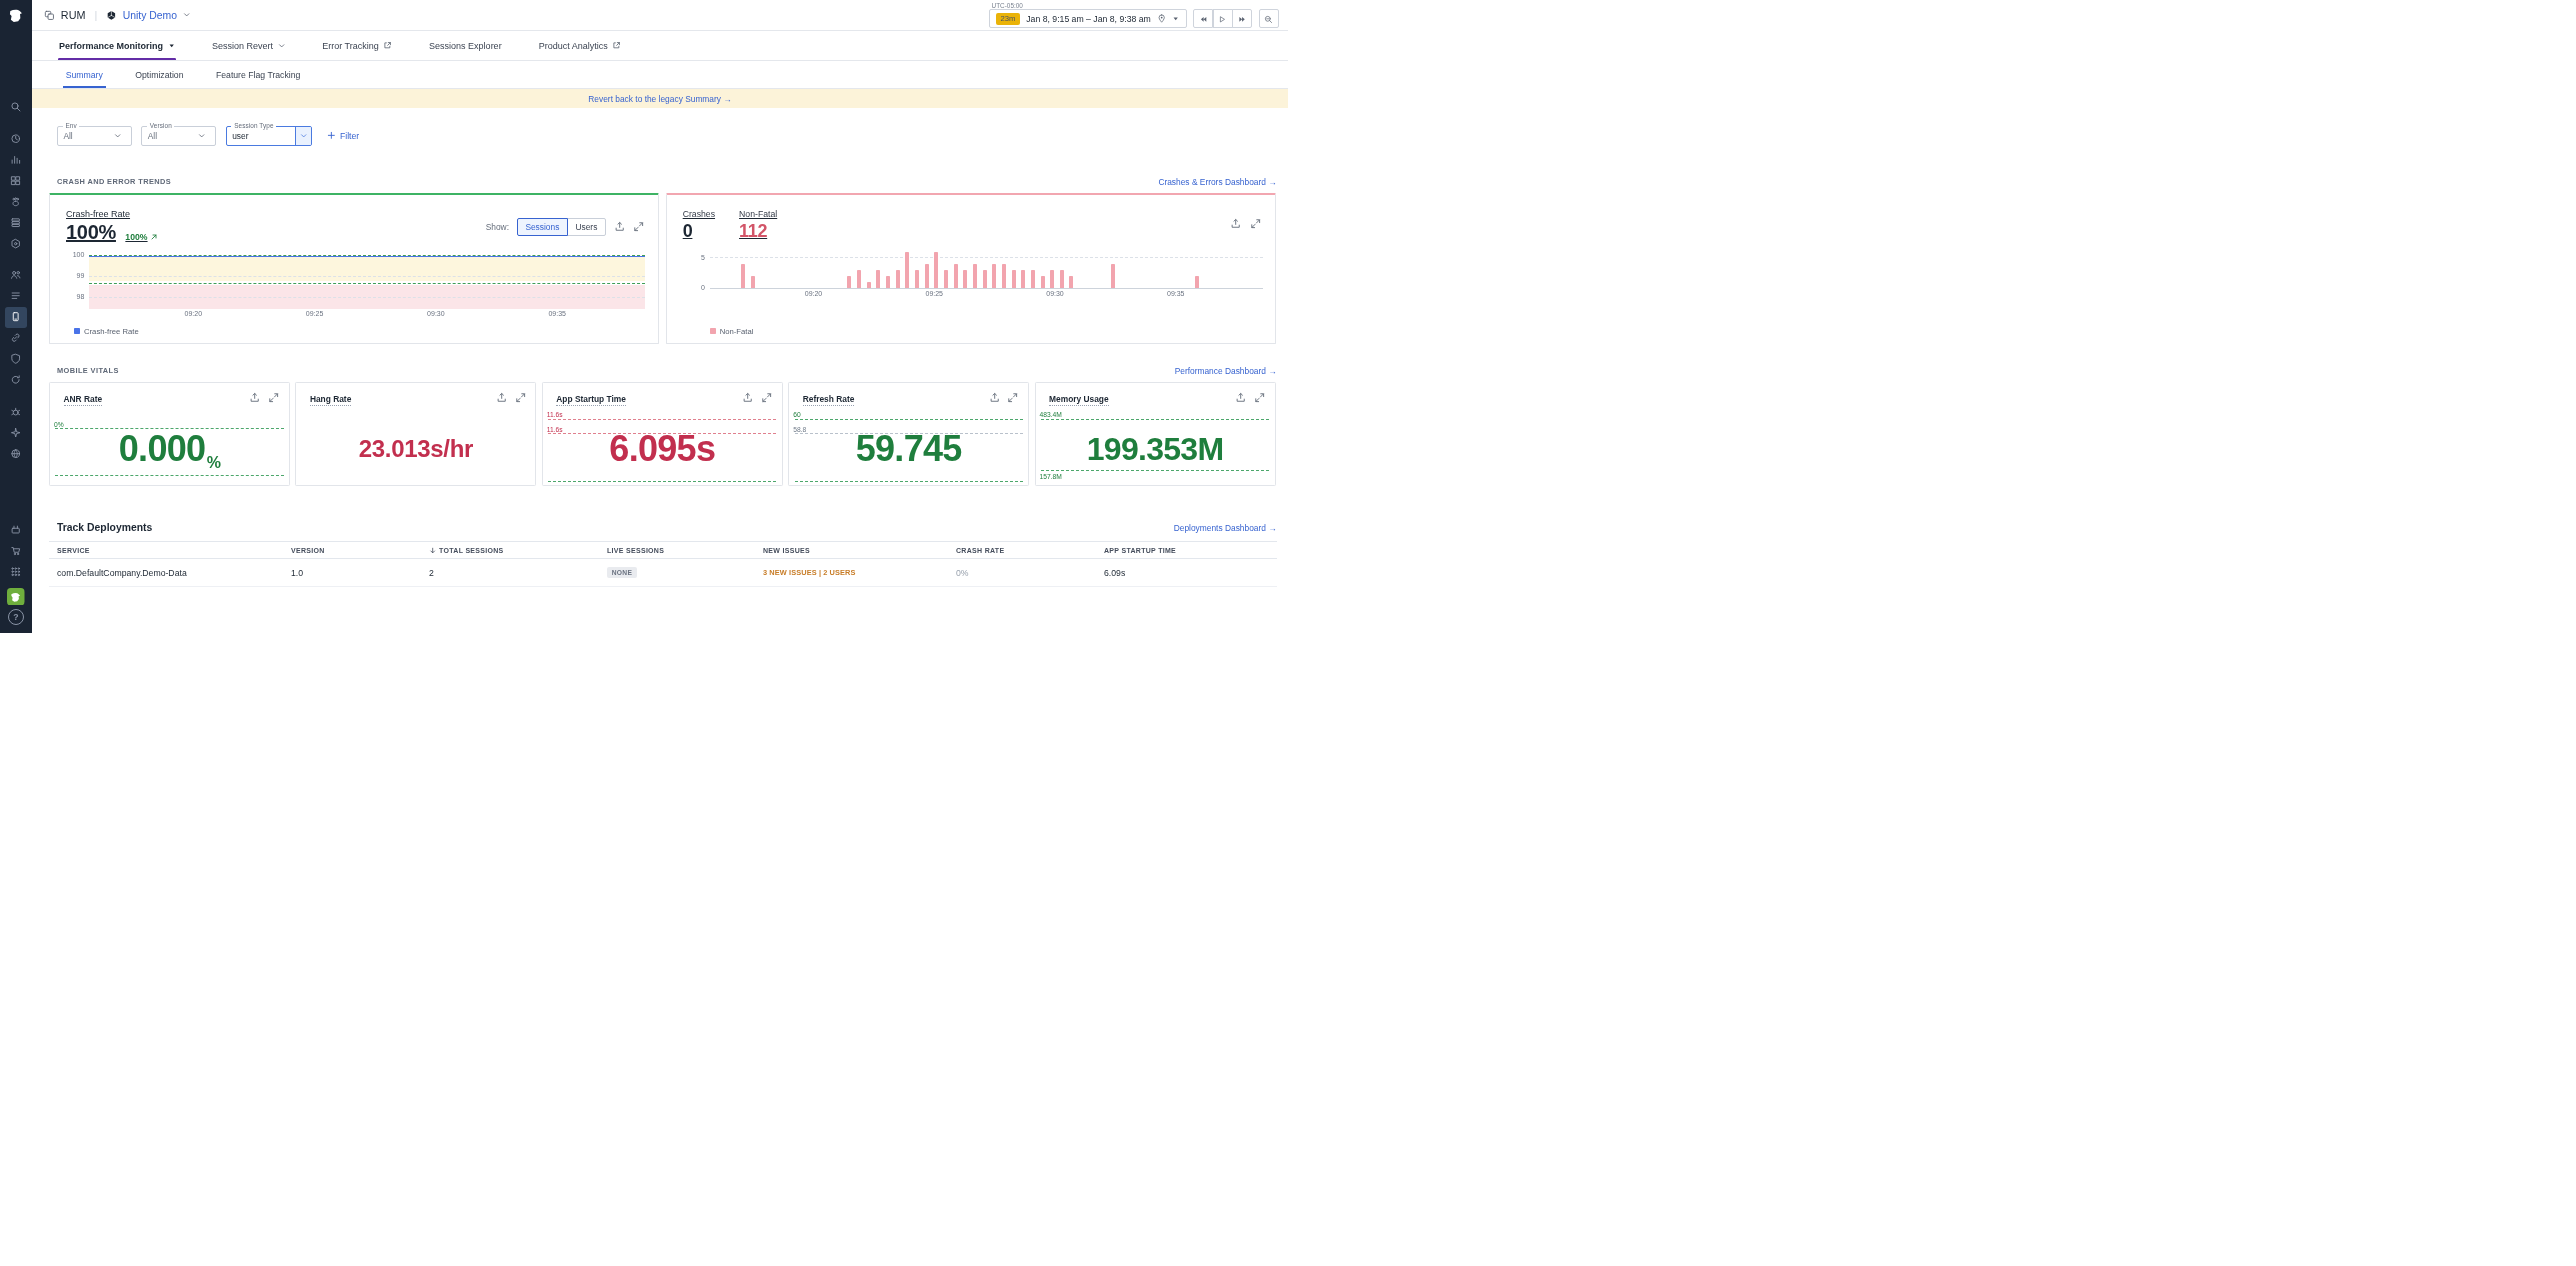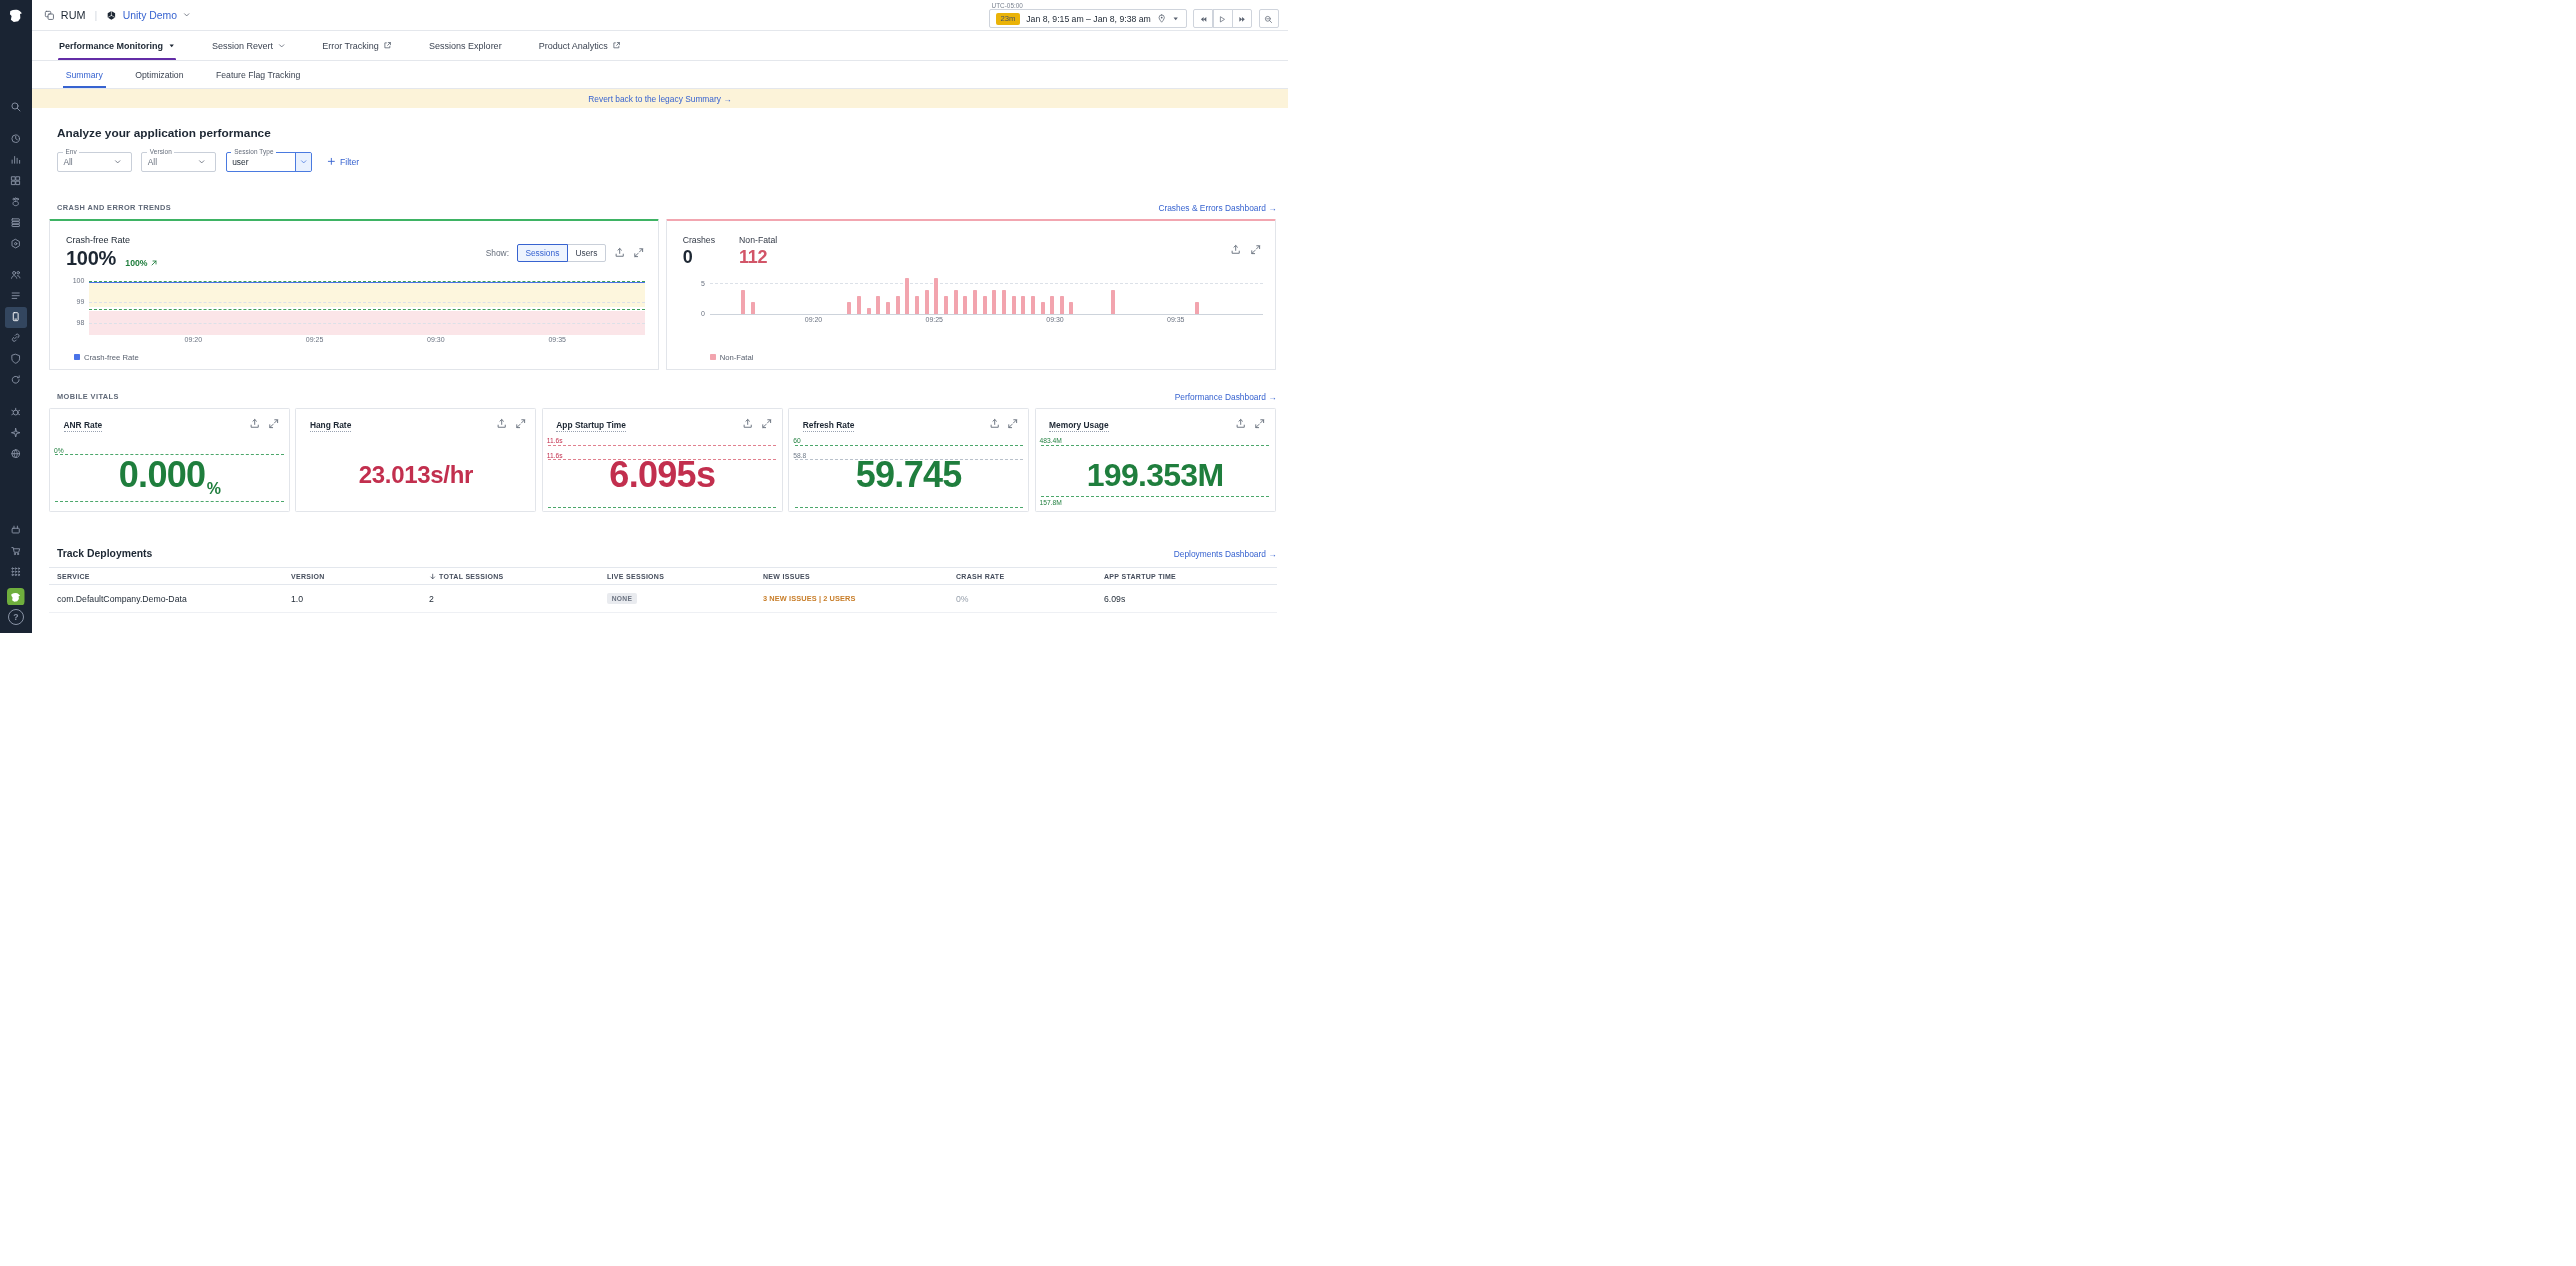--- a/index.html
+++ b/index.html
@@ -80,21 +80,21 @@
   .add-filter .ic { color:var(--link-blue); width:8.7px; height:8.7px; }
 
   .sec-head { display:flex; align-items:center; justify-content:space-between; margin-bottom:6.7px; }
   .sec-title { font-size:7.4px; font-weight:bold; color:#5f6877; letter-spacing:0.4px; padding-left:8px; }
   .sec-link { font-size:8.4px; font-weight:500; color:var(--link-blue); text-decoration:none; cursor:pointer; }
   h2.dep-title { font-size:10.4px; font-weight:bold; color:#1d2733; padding-left:8px; }
 
   .card { background:#fff; border:0.7px solid #e2e5ea; border-radius:1.3px; position:relative; }
 
   
-  .crash-cards { display:flex; gap:6.7px; margin-bottom:21.5px; }
+  .crash-cards { display:flex; gap:6.7px; margin-bottom:21.5px;text-decoration:underline; }
   .crash-card { width:610px; height:151px; }
   .cf-card { border-top:2px solid var(--accent-green); }
   .nf-card { border-top:2px solid var(--accent-pink); }
   .card-pad { padding:13.5px 16px 0 16px; }
   .cf-title { font-size:9px; color:#1d2733; }
   .cf-valrow { display:flex; align-items:flex-end; gap:9.4px; margin-top:2.7px; }
   .cf-big { font-size:20px; font-weight:bold; letter-spacing:-0.3px; }
   .cf-trend { display:flex; align-items:center; gap:2px; color:var(--green); font-size:8.7px; font-weight:bold; margin-bottom:2.7px; }
   .cf-trend .ic { color:var(--green); width:8px; height:8px; }
   .card-actions { position:absolute; top:23px; right:13.5px; display:flex; align-items:center; gap:8px; }
@@ -443,21 +443,20 @@
       <div class="subtab">Optimization</div>
       <div class="subtab">Feature Flag Tracking</div>
     </nav>
 
     <div class="banner">
       <a>Revert back to the legacy Summary →</a>
     </div>
 
     <div class="content">
 
-      <h1 class="page-title">Analyze your application performance</h1>
 
       <div class="filters">
         <div class="select">
           <span class="flabel">Env</span>
           <span class="fvalue">All</span>
           <span class="chev-seg">
               <span class="ic small">
                 <svg viewBox="0 0 12 12">
                   <path d="M2.5 4.5 6 8l3.5-3.5"></path>
                 </svg>

